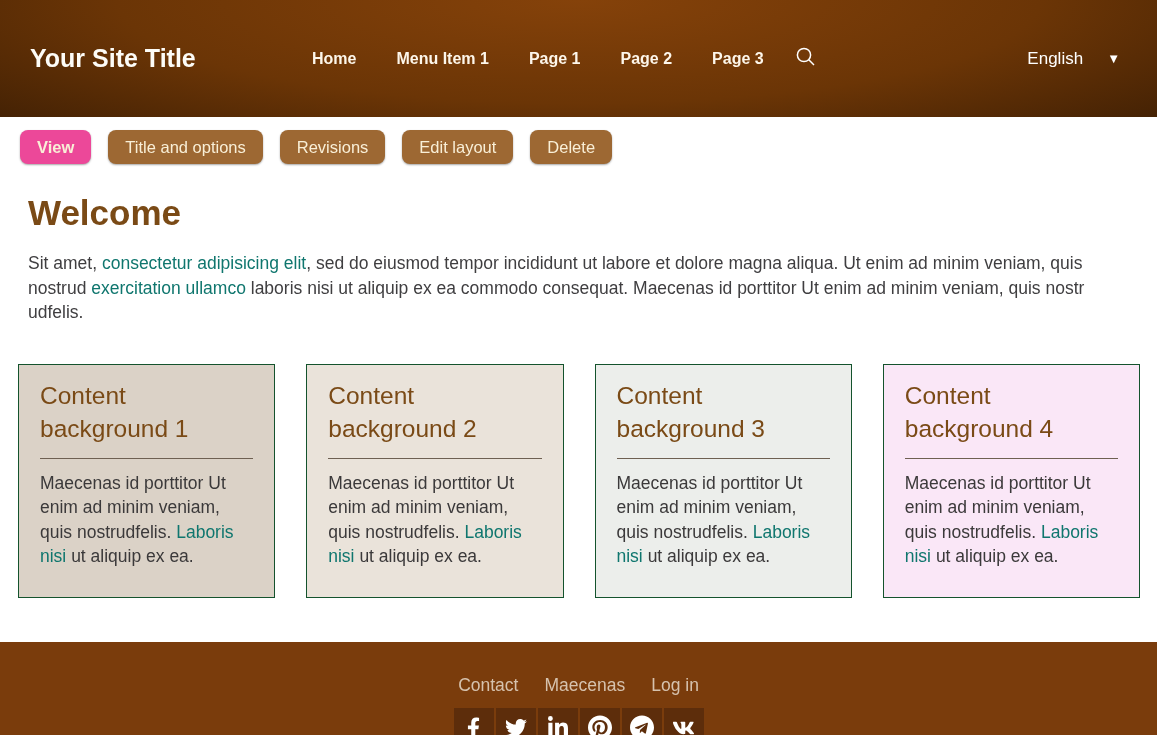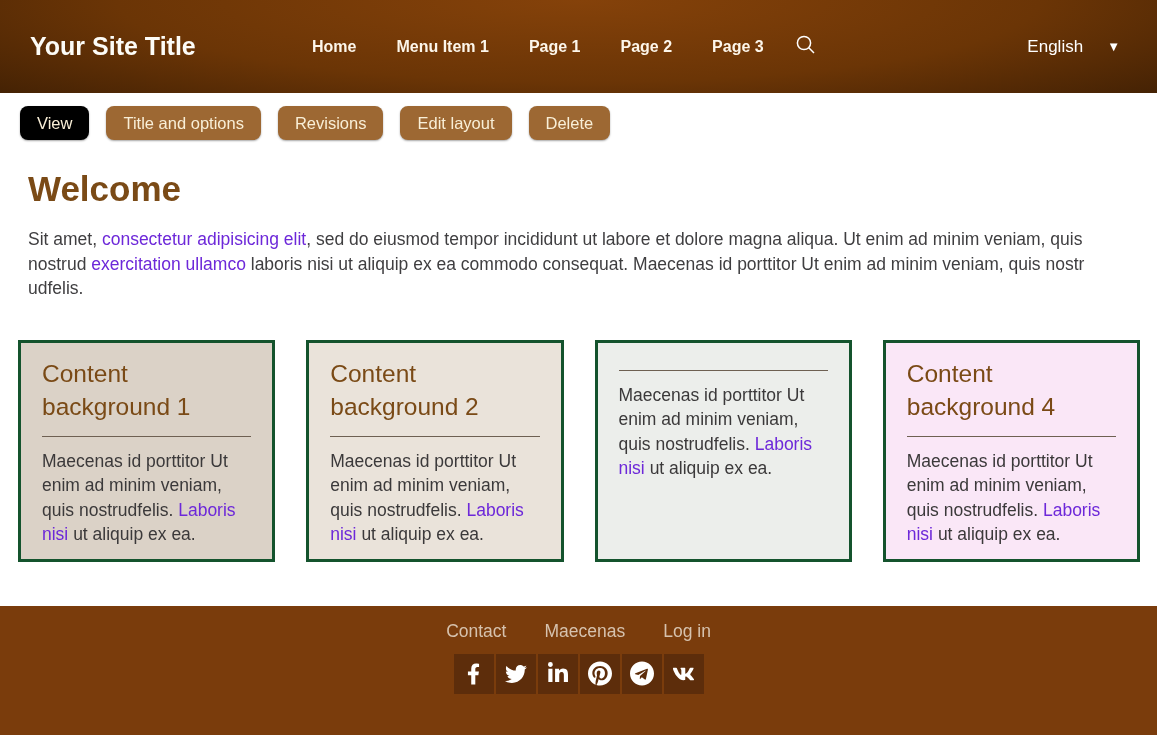--- a/index.html
+++ b/index.html
@@ -6,21 +6,21 @@
   html,body { margin:0; padding:0; }
   body {
     width:1157px; height:735px;
     font-family:"Liberation Sans", sans-serif;
     background:#ffffff;
     overflow:hidden;
   }
 
   
   .header {
-    height:93px;
+    height:117px;
     display:flex;
     align-items:center;
     background: radial-gradient(95% 210% at 50% 0%, #85420a 0%, #6b3506 42%, #1e0f02 100%);
   }
   .site-title {
     margin-left:30px;
     width:170px;
     color:#fdfcf7;
     font-size:25px;
     font-weight:bold;
@@ -46,61 +46,61 @@
   .tabs { padding:13px 0 0 20px; display:flex; gap:17px; background:#fff; }
   .tab {
     height:34px; padding:0 17px;
     border:none; border-radius:8px;
     background:#9d6833; color:#f9efd7;
     font-family:"Liberation Sans", sans-serif;
     font-size:16.5px; line-height:34px;
     box-shadow:0 1px 2px rgba(0,0,0,0.35);
     cursor:pointer;
   }
-  .tab.active { background:#000000; }
+  .tab.active { background:#ec4899;font-weight:bold; }
 
   
   .main { padding:0 28px; }
   .welcome {
     margin:29px 0 0;
     font-size:35px; font-weight:700;
     color:#7a4a16;
   }
   .intro {
     margin:18px 0 0;
     font-size:17.5px; line-height:24.5px;
     color:#3f3e40; max-width:1101px;
   }
-  .text-link { color:#6d28d9; text-decoration:none; }
+  .text-link { color:#0f766e; text-decoration:none; }
 
   
   .cards {
     margin:39px 17px 0 18px;
     display:grid; grid-template-columns:repeat(4,1fr); gap:31px;
   }
   .card {
-    border:3px solid #14532d;
-    padding:14px 21px 12px;
+    border:1px solid #14532d;
+    padding:14px 21px 28px;
     min-height:216px;
   }
   .card-title {
     margin:0; font-size:24.5px; line-height:33px;
     font-weight:400; color:#7a4a16;
   }
   .card-divider { border:none; border-top:1px solid #6e6052; margin:13px 0 12px; }
   .card-text { margin:0; font-size:17.5px; line-height:24.5px; color:#3b393a; }
 
   
   .footer {
     margin-top:44px;
     height:134px;
     background:#7a3c0c;
     display:flex; flex-direction:column; align-items:center;
   }
-  .footer-links { display:flex; gap:38px; margin-top:15px; }
+  .footer-links { display:flex; gap:26px; margin-top:33px; }
   .footer-links a { color:#d6c2ae; font-size:17.5px; text-decoration:none; }
   .social { display:flex; gap:2px; margin-top:12px; }
   .social-tile {
     width:40px; height:40px;
     background:#5d2d0b;
     display:flex; align-items:center; justify-content:center;
     cursor:pointer;
   }
   .social-tile svg { display:block; fill:#ffffff; }
 </style>
@@ -151,20 +151,21 @@
     <h2 class="card-title">Content background 1</h2>
     <hr class="card-divider">
     <p class="card-text"><span>Maecenas id porttitor Ut enim ad minim veniam, quis nostrudfelis. </span><a href="#" class="text-link">Laboris nisi</a><span> ut aliquip ex ea.</span></p>
   </div>
   <div class="card" style="background-color: rgb(234, 227, 218);">
     <h2 class="card-title">Content background 2</h2>
     <hr class="card-divider">
     <p class="card-text"><span>Maecenas id porttitor Ut enim ad minim veniam, quis nostrudfelis. </span><a href="#" class="text-link">Laboris nisi</a><span> ut aliquip ex ea.</span></p>
   </div>
   <div class="card" style="background-color: rgb(236, 238, 235);">
+    <h2 class="card-title">Content background 3</h2>
     <hr class="card-divider">
     <p class="card-text"><span>Maecenas id porttitor Ut enim ad minim veniam, quis nostrudfelis. </span><a href="#" class="text-link">Laboris nisi</a><span> ut aliquip ex ea.</span></p>
   </div>
   <div class="card" style="background-color: rgb(250, 231, 247);">
     <h2 class="card-title">Content background 4</h2>
     <hr class="card-divider">
     <p class="card-text"><span>Maecenas id porttitor Ut enim ad minim veniam, quis nostrudfelis. </span><a href="#" class="text-link">Laboris nisi</a><span> ut aliquip ex ea.</span></p>
   </div>
 </section>
 

